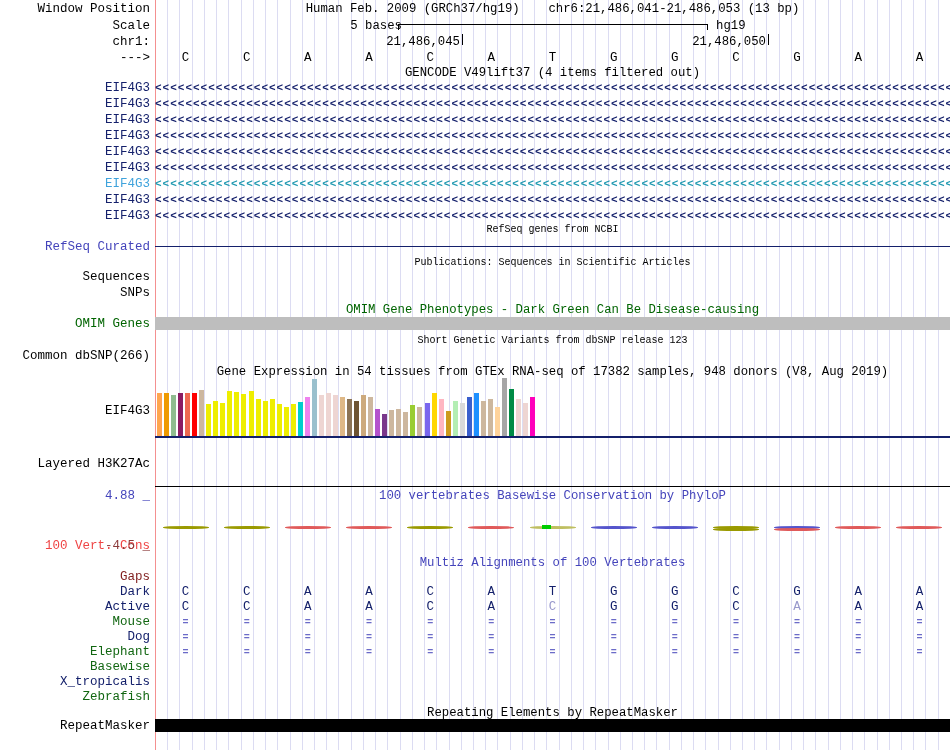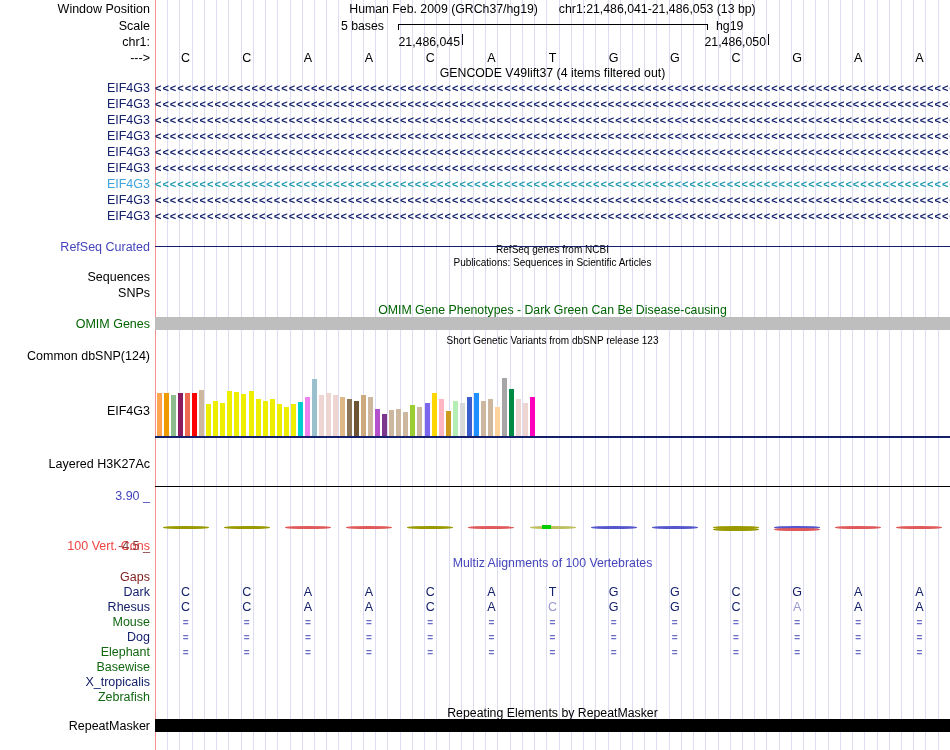--- a/index.html
+++ b/index.html
@@ -1,17 +1,17 @@
 <!DOCTYPE html>
 <html><head>
 <meta charset="utf-8">
 <style>
   html,body{margin:0;padding:0;background:#fff;}
   .page{position:relative;width:950px;height:750px;background:#fff;overflow:hidden;
-        font-family:Liberation Sans, sans-serif;color:#000;}
+        font-family:Liberation Mono, monospace;color:#000;}
   .gridlines{position:absolute;left:155px;top:0;width:795px;height:750px;
     background:repeating-linear-gradient(to right,#dcdcf2 0,#dcdcf2 1px,transparent 1px,transparent 12.23px);}
   .redline{position:absolute;left:155px;top:0;width:1px;height:750px;background:#f49090;z-index:2;}
   .lbl{position:absolute;right:800px;white-space:nowrap;font-size:12.5px;line-height:15px;z-index:3;}
   .ctitle{position:absolute;left:155px;width:795px;text-align:center;white-space:nowrap;z-index:3;}
   .small{font-size:10px;line-height:12px;}
   .big{font-size:12.3px;line-height:14px;}
   .abs{position:absolute;z-index:3;}
   .cell{position:absolute;text-align:center;font-size:12.5px;line-height:15px;z-index:3;}
   .arrowrow{position:absolute;left:155px;width:795px;height:16px;line-height:16px;overflow:hidden;
@@ -28,25 +28,25 @@
 
 <div class="page">
 
   <div class="gridlines"></div>
   <div class="redline"></div>
 
   <div class="lbl" style="top:2px">Window Position</div>
   <div class="ctitle big" style="top:2px">
     <span>Human Feb. 2009 (GRCh37/hg19)</span>
     <span style="display:inline-block;width:14px"></span>
-    <span>chr1:21,486,041-21,486,053 (13 bp)</span>
+    <span>chr6:21,486,041-21,486,053 (13 bp)</span>
   </div>
 
   <div class="lbl" style="top:19px">Scale</div>
-  <div class="abs big" style="top:19px;left:322px;width:62px;text-align:right">5 bases</div>
+  <div class="abs big" style="top:19px;left:340px;width:62px;text-align:right">5 bases</div>
   <div class="tickline" style="top:24px;left:398px;width:308px"></div>
   <div class="abs big" style="top:19px;left:716px">hg19</div>
 
   <div class="lbl" style="top:35px">chr1:</div>
   <div class="abs big" style="top:35px;left:380px;width:80px;text-align:right">21,486,045</div>
   <div class="tick" style="top:34px;left:462px"></div>
   <div class="abs big" style="top:35px;left:686px;width:80px;text-align:right">21,486,050</div>
   <div class="tick" style="top:34px;left:768px"></div>
 
   <div class="lbl" style="top:51px">---&gt;</div>
@@ -81,35 +81,36 @@
       <div class="lbl" style="top: 161px; color: rgb(20, 32, 107);">EIF4G3</div>
       <div class="arrowrow" style="top: 160px; color: rgb(20, 32, 107);">&lt;&lt;&lt;&lt;&lt;&lt;&lt;&lt;&lt;&lt;&lt;&lt;&lt;&lt;&lt;&lt;&lt;&lt;&lt;&lt;&lt;&lt;&lt;&lt;&lt;&lt;&lt;&lt;&lt;&lt;&lt;&lt;&lt;&lt;&lt;&lt;&lt;&lt;&lt;&lt;&lt;&lt;&lt;&lt;&lt;&lt;&lt;&lt;&lt;&lt;&lt;&lt;&lt;&lt;&lt;&lt;&lt;&lt;&lt;&lt;&lt;&lt;&lt;&lt;&lt;&lt;&lt;&lt;&lt;&lt;&lt;&lt;&lt;&lt;&lt;&lt;&lt;&lt;&lt;&lt;&lt;&lt;&lt;&lt;&lt;&lt;&lt;&lt;&lt;&lt;&lt;&lt;&lt;&lt;&lt;&lt;&lt;&lt;&lt;&lt;&lt;&lt;&lt;&lt;&lt;&lt;&lt;&lt;&lt;&lt;&lt;&lt;&lt;&lt;&lt;&lt;&lt;&lt;&lt;&lt;&lt;&lt;&lt;&lt;&lt;&lt;&lt;&lt;&lt;&lt;</div>
       <div class="lbl" style="top: 177px; color: rgb(63, 163, 220);">EIF4G3</div>
       <div class="arrowrow" style="top: 176px; color: rgb(30, 152, 176);">&lt;&lt;&lt;&lt;&lt;&lt;&lt;&lt;&lt;&lt;&lt;&lt;&lt;&lt;&lt;&lt;&lt;&lt;&lt;&lt;&lt;&lt;&lt;&lt;&lt;&lt;&lt;&lt;&lt;&lt;&lt;&lt;&lt;&lt;&lt;&lt;&lt;&lt;&lt;&lt;&lt;&lt;&lt;&lt;&lt;&lt;&lt;&lt;&lt;&lt;&lt;&lt;&lt;&lt;&lt;&lt;&lt;&lt;&lt;&lt;&lt;&lt;&lt;&lt;&lt;&lt;&lt;&lt;&lt;&lt;&lt;&lt;&lt;&lt;&lt;&lt;&lt;&lt;&lt;&lt;&lt;&lt;&lt;&lt;&lt;&lt;&lt;&lt;&lt;&lt;&lt;&lt;&lt;&lt;&lt;&lt;&lt;&lt;&lt;&lt;&lt;&lt;&lt;&lt;&lt;&lt;&lt;&lt;&lt;&lt;&lt;&lt;&lt;&lt;&lt;&lt;&lt;&lt;&lt;&lt;&lt;&lt;&lt;&lt;&lt;&lt;&lt;&lt;&lt;&lt;</div>
       <div class="lbl" style="top: 193px; color: rgb(20, 32, 107);">EIF4G3</div>
       <div class="arrowrow" style="top: 192px; color: rgb(20, 32, 107);">&lt;&lt;&lt;&lt;&lt;&lt;&lt;&lt;&lt;&lt;&lt;&lt;&lt;&lt;&lt;&lt;&lt;&lt;&lt;&lt;&lt;&lt;&lt;&lt;&lt;&lt;&lt;&lt;&lt;&lt;&lt;&lt;&lt;&lt;&lt;&lt;&lt;&lt;&lt;&lt;&lt;&lt;&lt;&lt;&lt;&lt;&lt;&lt;&lt;&lt;&lt;&lt;&lt;&lt;&lt;&lt;&lt;&lt;&lt;&lt;&lt;&lt;&lt;&lt;&lt;&lt;&lt;&lt;&lt;&lt;&lt;&lt;&lt;&lt;&lt;&lt;&lt;&lt;&lt;&lt;&lt;&lt;&lt;&lt;&lt;&lt;&lt;&lt;&lt;&lt;&lt;&lt;&lt;&lt;&lt;&lt;&lt;&lt;&lt;&lt;&lt;&lt;&lt;&lt;&lt;&lt;&lt;&lt;&lt;&lt;&lt;&lt;&lt;&lt;&lt;&lt;&lt;&lt;&lt;&lt;&lt;&lt;&lt;&lt;&lt;&lt;&lt;&lt;&lt;&lt;</div>
       <div class="lbl" style="top: 209px; color: rgb(20, 32, 107);">EIF4G3</div>
       <div class="arrowrow" style="top: 208px; color: rgb(20, 32, 107);">&lt;&lt;&lt;&lt;&lt;&lt;&lt;&lt;&lt;&lt;&lt;&lt;&lt;&lt;&lt;&lt;&lt;&lt;&lt;&lt;&lt;&lt;&lt;&lt;&lt;&lt;&lt;&lt;&lt;&lt;&lt;&lt;&lt;&lt;&lt;&lt;&lt;&lt;&lt;&lt;&lt;&lt;&lt;&lt;&lt;&lt;&lt;&lt;&lt;&lt;&lt;&lt;&lt;&lt;&lt;&lt;&lt;&lt;&lt;&lt;&lt;&lt;&lt;&lt;&lt;&lt;&lt;&lt;&lt;&lt;&lt;&lt;&lt;&lt;&lt;&lt;&lt;&lt;&lt;&lt;&lt;&lt;&lt;&lt;&lt;&lt;&lt;&lt;&lt;&lt;&lt;&lt;&lt;&lt;&lt;&lt;&lt;&lt;&lt;&lt;&lt;&lt;&lt;&lt;&lt;&lt;&lt;&lt;&lt;&lt;&lt;&lt;&lt;&lt;&lt;&lt;&lt;&lt;&lt;&lt;&lt;&lt;&lt;&lt;&lt;&lt;&lt;&lt;&lt;&lt;</div>
     </div>
 
-  <div class="ctitle small" style="top:244px">RefSeq genes from NCBI</div>
+  <div class="ctitle small" style="top:224px">RefSeq genes from NCBI</div>
   <div class="lbl" style="top:240px;color:#4444BB">RefSeq Curated</div>
   <div class="hline" style="top:246px;height:1px;background:#14206B"></div>
 
   <div class="ctitle small" style="top:257px">Publications: Sequences in Scientific Articles</div>
   <div class="lbl" style="top:270px">Sequences</div>
   <div class="lbl" style="top:286px">SNPs</div>
 
   <div class="ctitle big" style="top:303px;color:#006400">OMIM Gene Phenotypes - Dark Green Can Be Disease-causing</div>
   <div class="lbl" style="top:317px;color:#006400">OMIM Genes</div>
   <div class="hline" style="top:317px;height:13px;background:#BEBEBE"></div>
 
   <div class="ctitle small" style="top:335px">Short Genetic Variants from dbSNP release 123</div>
-  <div class="lbl" style="top:349px">Common dbSNP(124)</div>
-
+  <div class="lbl" style="top:349px">Common dbSNP(266)</div>
+
+  <div class="ctitle big" style="top:365px">Gene Expression in 54 tissues from GTEx RNA-seq of 17382 samples, 948 donors (V8, Aug 2019)</div>
   <div class="lbl" style="top:404px">EIF4G3</div>
   <div id="gtex-bars">
       <div class="bar" style="left: 157px; top: 393px; width: 5px; height: 43px; background: rgb(255, 165, 79);"></div>
       <div class="bar" style="left: 164.04px; top: 393px; width: 5px; height: 43px; background: rgb(238, 154, 0);"></div>
       <div class="bar" style="left: 171.08px; top: 395px; width: 5px; height: 41px; background: rgb(143, 188, 143);"></div>
       <div class="bar" style="left: 178.12px; top: 393px; width: 5px; height: 43px; background: rgb(139, 28, 98);"></div>
       <div class="bar" style="left: 185.16px; top: 393px; width: 5px; height: 43px; background: rgb(238, 106, 80);"></div>
       <div class="bar" style="left: 192.2px; top: 393px; width: 5px; height: 43px; background: rgb(255, 0, 0);"></div>
       <div class="bar" style="left: 199.24px; top: 390px; width: 5px; height: 46px; background: rgb(205, 183, 158);"></div>
       <div class="bar" style="left: 206.28px; top: 404px; width: 5px; height: 32px; background: rgb(238, 238, 0);"></div>
@@ -158,21 +159,22 @@
       <div class="bar" style="left: 509px; top: 389px; width: 5px; height: 47px; background: rgb(0, 139, 69);"></div>
       <div class="bar" style="left: 516.04px; top: 399px; width: 5px; height: 37px; background: rgb(238, 213, 210);"></div>
       <div class="bar" style="left: 523.08px; top: 403px; width: 5px; height: 33px; background: rgb(238, 213, 210);"></div>
       <div class="bar" style="left: 530.12px; top: 397px; width: 5px; height: 39px; background: rgb(255, 0, 187);"></div>
     </div>
   <div class="hline" style="top:436px;height:2px;background:#14206B"></div>
 
   <div class="lbl" style="top:457px">Layered H3K27Ac</div>
   <div class="hline" style="top:486px;height:1px;background:#000"></div>
 
-  <div class="lbl" style="top:489px;color:#4444BB">3.90 _</div>
+  <div class="lbl" style="top:489px;color:#4444BB">4.88 _</div>
+  <div class="ctitle big" style="top:489px;color:#4444BB">100 vertebrates Basewise Conservation by PhyloP</div>
   <div class="lbl" style="top:539px;color:#ef4444">100 Vert. Cons</div>
   <div id="phylop-marks">
       <div class="markpart" style="position: absolute; z-index: 3; left: 162.577px; top: 526px; width: 46px; height: 2.5px; background: rgb(154, 154, 0);"></div>
       <div class="markpart" style="position: absolute; z-index: 3; left: 223.731px; top: 526px; width: 46px; height: 2.5px; background: rgb(154, 154, 0);"></div>
       <div class="markpart" style="position: absolute; z-index: 3; left: 284.885px; top: 526px; width: 46px; height: 2.5px; background: rgb(224, 90, 90);"></div>
       <div class="markpart" style="position: absolute; z-index: 3; left: 346.038px; top: 526px; width: 46px; height: 2.5px; background: rgb(224, 90, 90);"></div>
       <div class="markpart" style="position: absolute; z-index: 3; left: 407.192px; top: 526px; width: 46px; height: 2.5px; background: rgb(154, 154, 0);"></div>
       <div class="markpart" style="position: absolute; z-index: 3; left: 468.346px; top: 526px; width: 46px; height: 2.5px; background: rgb(224, 90, 90);"></div>
       <div class="markpart" style="position: absolute; z-index: 3; left: 529.5px; top: 526px; width: 46px; height: 2.5px; background: rgb(191, 191, 96);"></div>
       <div class="markpart" style="position: absolute; z-index: 4; left: 541.5px; top: 525px; width: 9px; height: 4px; background: rgb(0, 204, 0); border-radius: 0px;"></div>
@@ -197,21 +199,21 @@
       <div class="cell" style="left: 338.462px; top: 585px; width: 61.1538px; color: rgb(20, 32, 107);">A</div>
       <div class="cell" style="left: 399.615px; top: 585px; width: 61.1538px; color: rgb(20, 32, 107);">C</div>
       <div class="cell" style="left: 460.769px; top: 585px; width: 61.1538px; color: rgb(20, 32, 107);">A</div>
       <div class="cell" style="left: 521.923px; top: 585px; width: 61.1538px; color: rgb(20, 32, 107);">T</div>
       <div class="cell" style="left: 583.077px; top: 585px; width: 61.1538px; color: rgb(20, 32, 107);">G</div>
       <div class="cell" style="left: 644.231px; top: 585px; width: 61.1538px; color: rgb(20, 32, 107);">G</div>
       <div class="cell" style="left: 705.385px; top: 585px; width: 61.1538px; color: rgb(20, 32, 107);">C</div>
       <div class="cell" style="left: 766.538px; top: 585px; width: 61.1538px; color: rgb(20, 32, 107);">G</div>
       <div class="cell" style="left: 827.692px; top: 585px; width: 61.1538px; color: rgb(20, 32, 107);">A</div>
       <div class="cell" style="left: 888.846px; top: 585px; width: 61.1538px; color: rgb(20, 32, 107);">A</div>
-      <div class="lbl" style="top: 600px; color: rgb(20, 32, 107);">Rhesus</div>
+      <div class="lbl" style="top: 600px; color: rgb(20, 32, 107);">Active</div>
       <div class="cell" style="left: 155px; top: 600px; width: 61.1538px; color: rgb(20, 32, 107);">C</div>
       <div class="cell" style="left: 216.154px; top: 600px; width: 61.1538px; color: rgb(20, 32, 107);">C</div>
       <div class="cell" style="left: 277.308px; top: 600px; width: 61.1538px; color: rgb(20, 32, 107);">A</div>
       <div class="cell" style="left: 338.462px; top: 600px; width: 61.1538px; color: rgb(20, 32, 107);">A</div>
       <div class="cell" style="left: 399.615px; top: 600px; width: 61.1538px; color: rgb(20, 32, 107);">C</div>
       <div class="cell" style="left: 460.769px; top: 600px; width: 61.1538px; color: rgb(20, 32, 107);">A</div>
       <div class="cell" style="left: 521.923px; top: 600px; width: 61.1538px; color: rgb(152, 152, 204);">C</div>
       <div class="cell" style="left: 583.077px; top: 600px; width: 61.1538px; color: rgb(20, 32, 107);">G</div>
       <div class="cell" style="left: 644.231px; top: 600px; width: 61.1538px; color: rgb(20, 32, 107);">G</div>
       <div class="cell" style="left: 705.385px; top: 600px; width: 61.1538px; color: rgb(20, 32, 107);">C</div>

